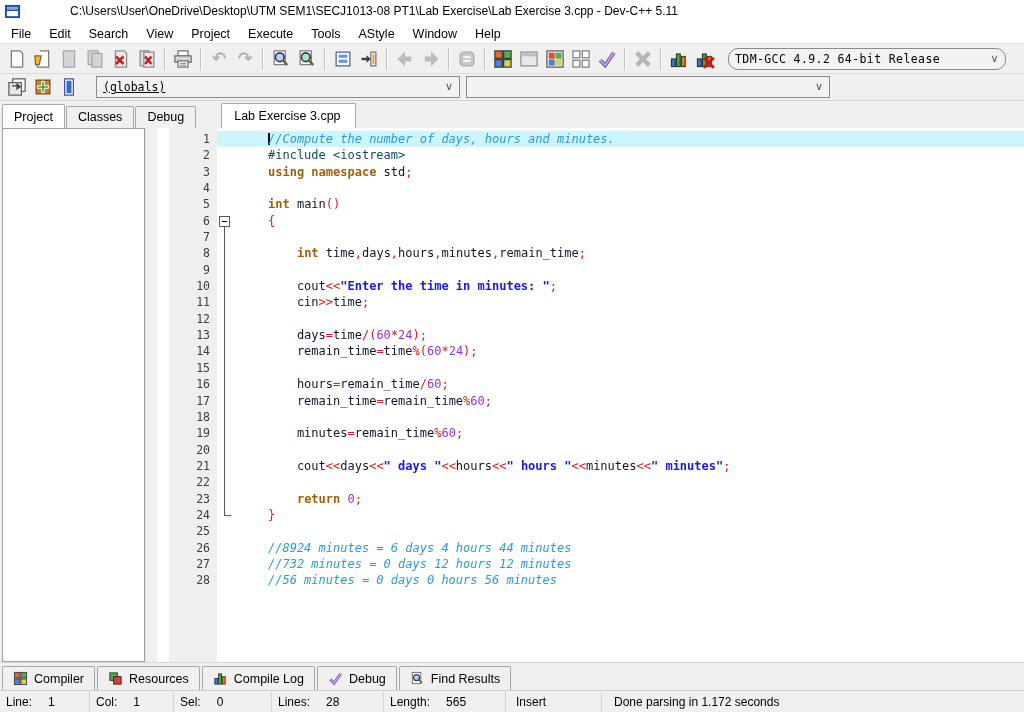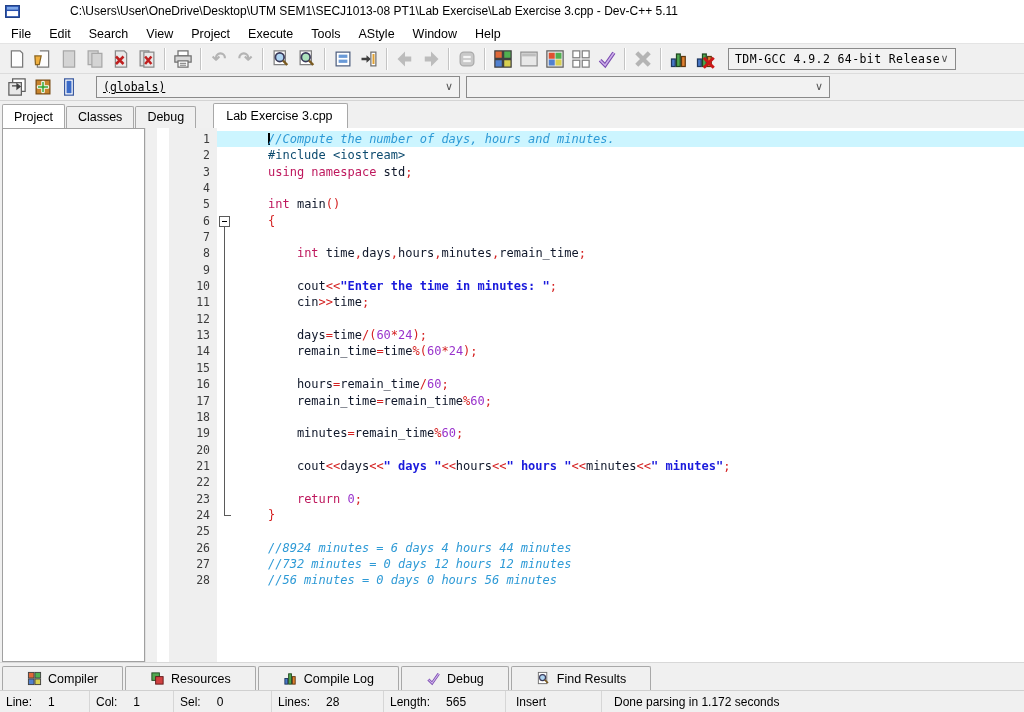--- a/index.html
+++ b/index.html
@@ -19,30 +19,30 @@
   
   .tb1{height:30px;display:flex;align-items:center;padding-left:4px;flex:none;border-bottom:1px solid #dcdcdc;}
   .tb2{height:27px;display:flex;align-items:center;padding-left:4px;flex:none;border-bottom:1px solid #d4d4d4;text-decoration:underline;}
   .tbtn{width:26px;height:26px;display:flex;align-items:center;justify-content:center;flex:none;}
   .tbtn svg{display:block;}
   .sep{width:2px;height:22px;margin:0 4px;border-left:1px solid #c4c4c4;border-right:1px solid #ffffff;flex:none;}
   .uarrow{font-size:17px;font-weight:bold;color:#b4b4b4;line-height:1;}
   .combo{height:22px;background:#f2f2f2;border:1px solid #8a8a8a;display:flex;align-items:center;
          font-family:"DejaVu Sans Mono",monospace;font-size:11.5px;padding:0 6px;position:relative;}
   .combo .chev{position:absolute;right:6px;top:3px;color:#555;font-size:11px;font-family:"Liberation Sans",sans-serif;}
-  .compilercombo{width:228px;margin-left:10px;letter-spacing:.4px;}
+  .compilercombo{width:278px;margin-left:10px;letter-spacing:.4px;border-radius:10px;}
   .globalscombo{width:364px;margin-left:14px;}
   .membercombo{width:364px;margin-left:6px;}
 
   
   .tabstrip{height:27px;flex:none;display:flex;align-items:flex-end;padding-left:2px;position:relative;}
   .ltab{font-size:12.5px;padding:3px 11px 4px 11px;border:1px solid #a8a8a8;border-bottom:none;
         background:#f0f0f0;border-radius:2px 2px 0 0;margin-right:1px;}
   .ltab.active{background:#ffffff;padding-top:5px;position:relative;z-index:2;}
-  .edtabzone{margin-left:16px;display:flex;align-items:flex-end;}
+  .edtabzone{margin-left:24px;display:flex;align-items:flex-end;}
   .edtab{font-size:12.5px;padding:5px 14px 5px 12px;border:1px solid #a8a8a8;border-bottom:none;
          background:#ffffff;border-radius:2px 2px 0 0;}
 
   
   .main{flex:1;display:flex;min-height:0;}
   .projpanel{width:143px;margin-left:2px;background:#ffffff;border:1px solid #a0a0a0;flex:none;}
   .splitter{width:12px;flex:none;background:#f0f0f0;border-left:1px solid #e0e0e0;}
   .editor{flex:1;background:#ffffff;position:relative;overflow:hidden;padding-top:3px;}
   .editor::before{content:"";position:absolute;left:12px;top:0;bottom:0;width:48px;background:#efefef;}
 
@@ -56,29 +56,29 @@
   .fold.box::after{content:"";position:absolute;left:5px;top:8px;width:5px;height:1px;background:#000;}
   .fold.box i{position:absolute;left:7px;top:14px;bottom:-1px;width:1px;background:#5a5a5a;}
   .fold.vline::before{content:"";position:absolute;left:7px;top:0;bottom:0;width:1px;background:#5a5a5a;}
   .fold.end::before{content:"";position:absolute;left:7px;top:0;height:9px;width:1px;background:#5a5a5a;}
   .fold.end::after{content:"";position:absolute;left:7px;top:8px;width:7px;height:1px;background:#5a5a5a;}
   .ctext{white-space:pre;padding-left:36px;}
   .cursor{display:inline-block;width:1.5px;height:12px;background:#000;vertical-align:-2px;margin-right:-1.5px;}
 
   .t-cm{color:#2e9ad6;font-style:italic;}
   .t-pp{color:#0c4a6e;}
-  .t-kw{color:#be185d;font-weight:normal;}
+  .t-kw{color:#a16207;font-weight:bold;}
   .t-id{color:#0f172a;}
   .t-op{color:#d42020;}
   .t-num{color:#9933cc;}
   .t-str{color:#1a1adc;font-weight:bold;}
 
   
   .bottomtabs{height:28px;flex:none;display:flex;align-items:flex-end;padding-left:2px;background:#f0f0f0;border-top:1px solid #d8d8d8;}
-  .btab{height:24px;display:flex;align-items:center;gap:6px;font-size:12.5px;padding:0 24px;
+  .btab{height:24px;display:flex;align-items:center;gap:6px;font-size:12.5px;padding:0 10px;
         border:1px solid #a8a8a8;border-bottom:none;background:#f0f0f0;border-radius:2px 2px 0 0;margin-right:2px;}
   .btab svg{flex:none;}
 
   
   .statusbar{height:22px;flex:none;background:#f0f0f0;border-top:1px solid #d0d0d0;display:flex;align-items:center;font-size:12px;justify-content:space-between;}
   .spanel{height:100%;display:flex;align-items:center;padding-left:6px;border-right:1px solid #d6d6d6;}
   .spanel .v{margin-left:16px;}
   .sp0{width:90px;} .sp1{width:84px;} .sp2{width:98px;} .sp3{width:112px;} .sp4{width:122px;} .sp5{width:96px;padding-left:10px;}
   .sp6{flex:1;padding-left:12px;border-right:none;}
 </style>

